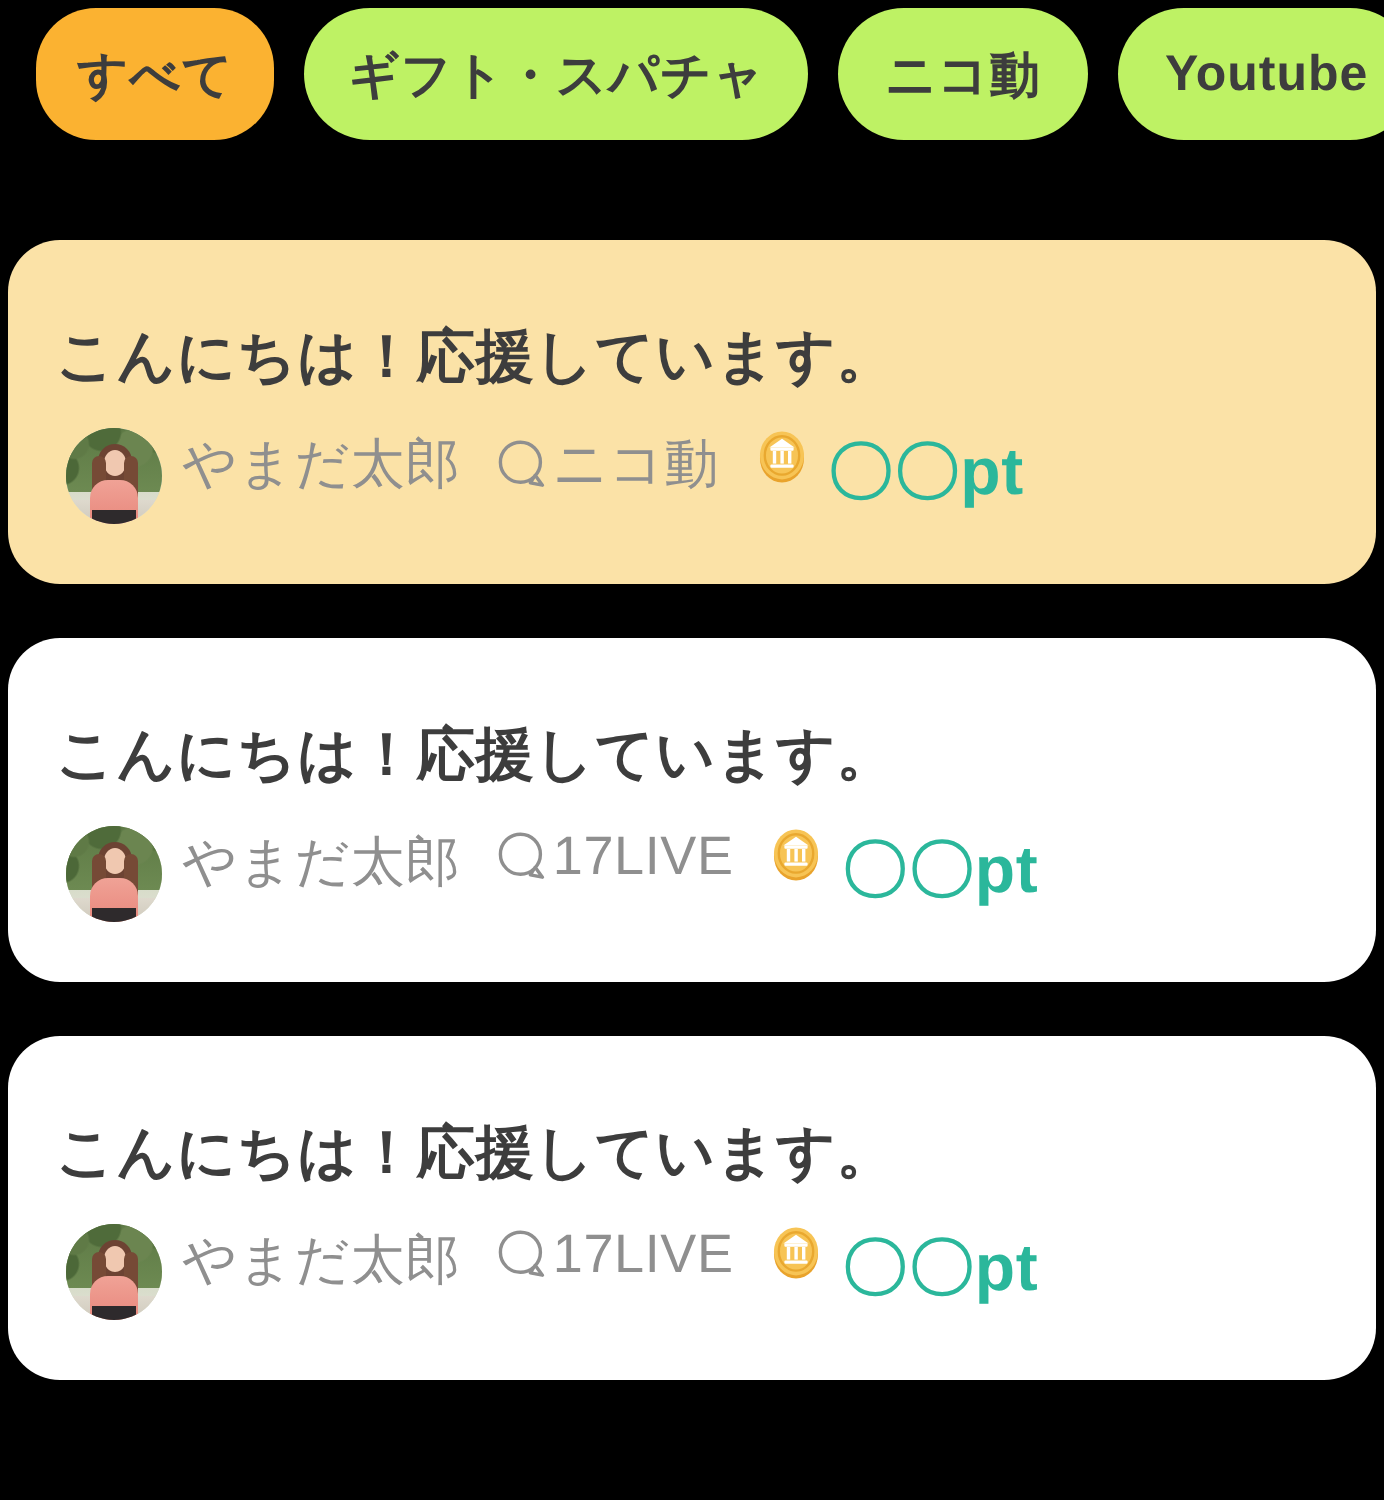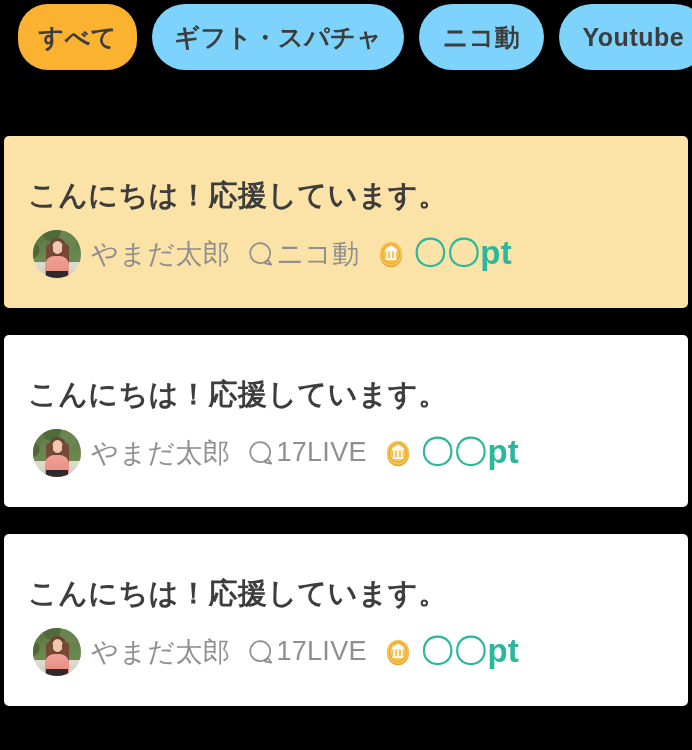--- a/index.html
+++ b/index.html
@@ -26,21 +26,21 @@
     align-items: center;
     gap: 15px;
   }
   .tab {
     height: 66px;
     border-radius: 33px;
     display: flex;
     align-items: center;
     justify-content: center;
     box-sizing: border-box;
-    background: #7dd3fc;
+    background: #bef264;
     color: #3d3d3d;
     font-weight: bold;
     font-size: 25px;
     letter-spacing: 0.5px;
     white-space: nowrap;
     cursor: pointer;
     user-select: none;
   }
   .tab-0 { margin-left: 2px; width: 120px; background: #fbb231; border-radius: 30px; }
   .tab-1 { width: 253px; }
@@ -50,40 +50,40 @@
   
   .card-list {
     position: absolute;
     left: 0;
     top: 120px;
     width: 692px;
   }
   .card {
     position: relative;
     box-sizing: border-box;
-    margin: 16px 4px 27px 4px;
-    border-radius: 5px;
+    margin: 0 4px 27px 4px;
+    border-radius: 26px;
     padding: 44px 0 30px 0;
     background: #ffffff;
   }
   .card.highlight {
     background: #fbe2a7;
   }
   .card-message {
     color: #3d3d3d;
     font-weight: bold;
     font-size: 29px;
     line-height: 1.1;
     margin: 0 0 0 24px;
     letter-spacing: 0.5px;
     white-space: nowrap;
   }
   .card-meta {
     display: flex;
-    align-items: center;
+    align-items: flex-start;
     margin: 18px 0 0 29px;
     height: 48px;
   }
 
   
   .avatar {
     position: relative;
     width: 48px;
     height: 48px;
     border-radius: 50%;

